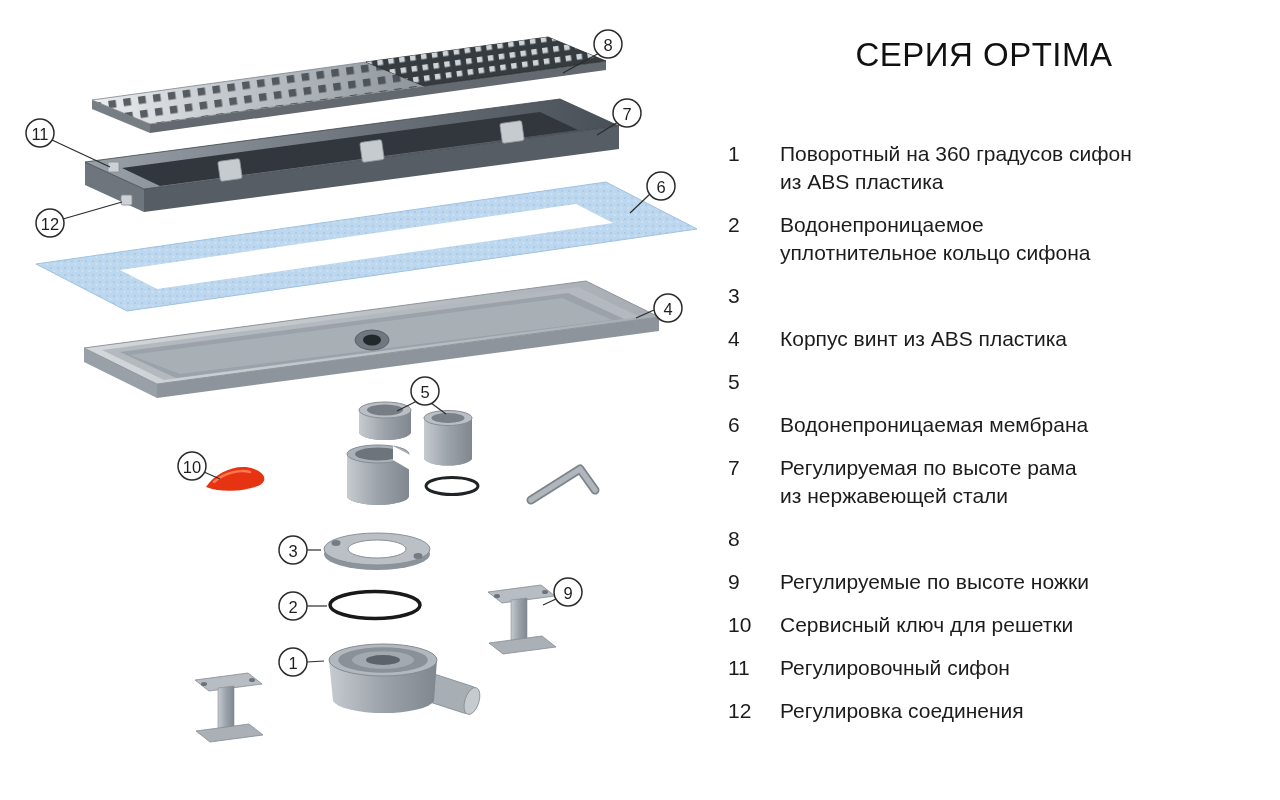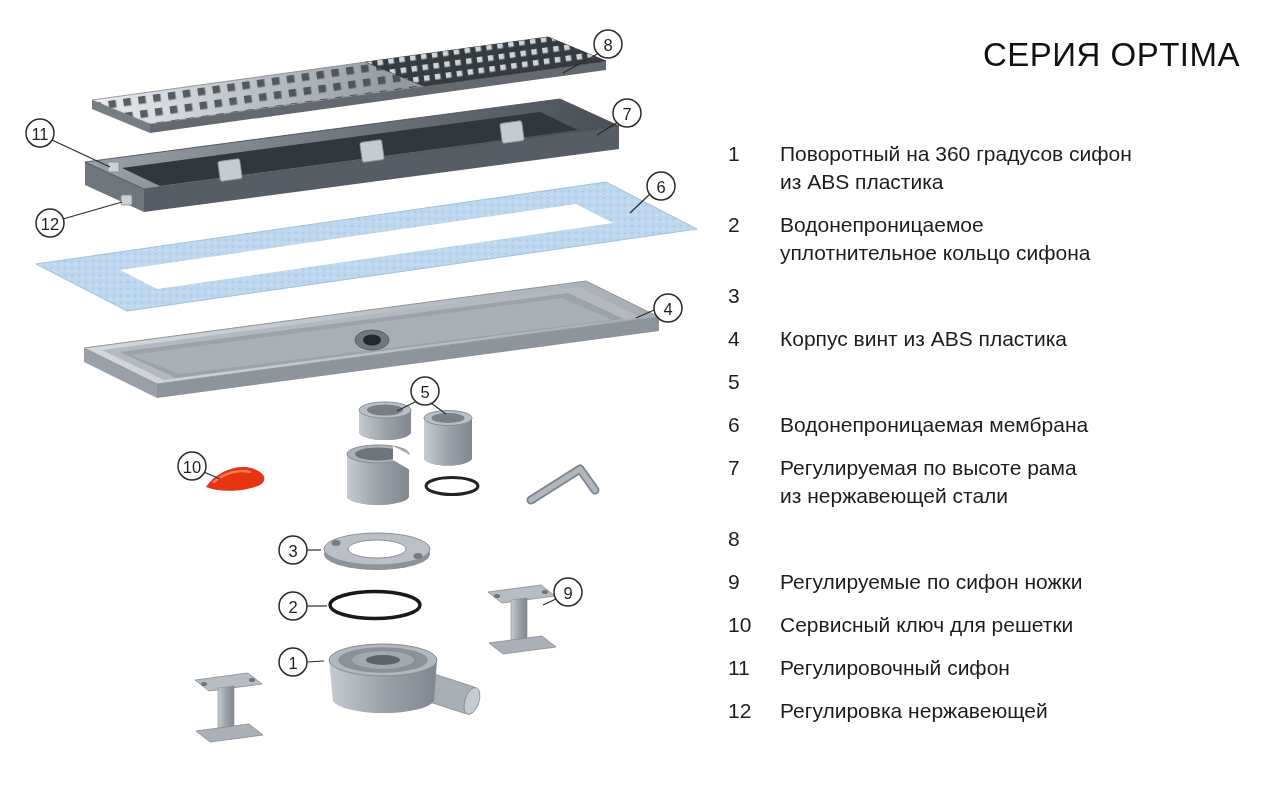--- a/index.html
+++ b/index.html
@@ -11,21 +11,21 @@
   }
   .diagram-wrap { width: 710px; height: 800px; flex: none; }
   .right-panel {
     width: 570px; flex: none;
     padding: 34px 40px 0 18px;
   }
   .title {
     font-size: 33px;
     font-weight: 400;
     line-height: 42px;
-    text-align: right;
+    text-align: center;
     color: #111;
     letter-spacing: 0.5px;
     margin-bottom: 64px;
     white-space: nowrap;
   }
   .legend { list-style: none; display: flex; flex-direction: column; gap: 15px; }
   .legend-item { display: flex; font-size: 21px; line-height: 28px; }
   .legend-item .num { width: 52px; flex: none; }
   .legend-item .txt { width: 458px; white-space: pre-line; }
   svg text.callout-num {
@@ -274,28 +274,28 @@
     <li class="legend-item">
       <span class="num">7</span>
       <span class="txt">Регулируемая по высоте рама
 из нержавеющей стали</span>
     </li>
     <li class="legend-item">
       <span class="num">8</span>
     </li>
     <li class="legend-item">
       <span class="num">9</span>
-      <span class="txt">Регулируемые по сифон ножки</span>
+      <span class="txt">Регулируемые по высоте ножки</span>
     </li>
     <li class="legend-item">
       <span class="num">10</span>
       <span class="txt">Сервисный ключ для решетки</span>
     </li>
     <li class="legend-item">
       <span class="num">11</span>
       <span class="txt">Регулировочный сифон</span>
     </li>
     <li class="legend-item">
       <span class="num">12</span>
-      <span class="txt">Регулировка нержавеющей</span>
+      <span class="txt">Регулировка соединения</span>
     </li>
   </ol>
 </div>
 
 </body></html>

